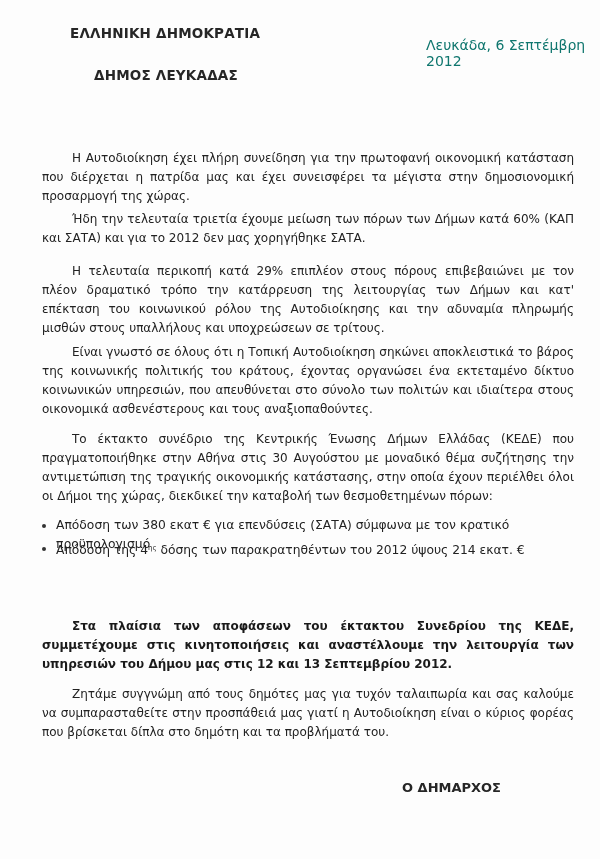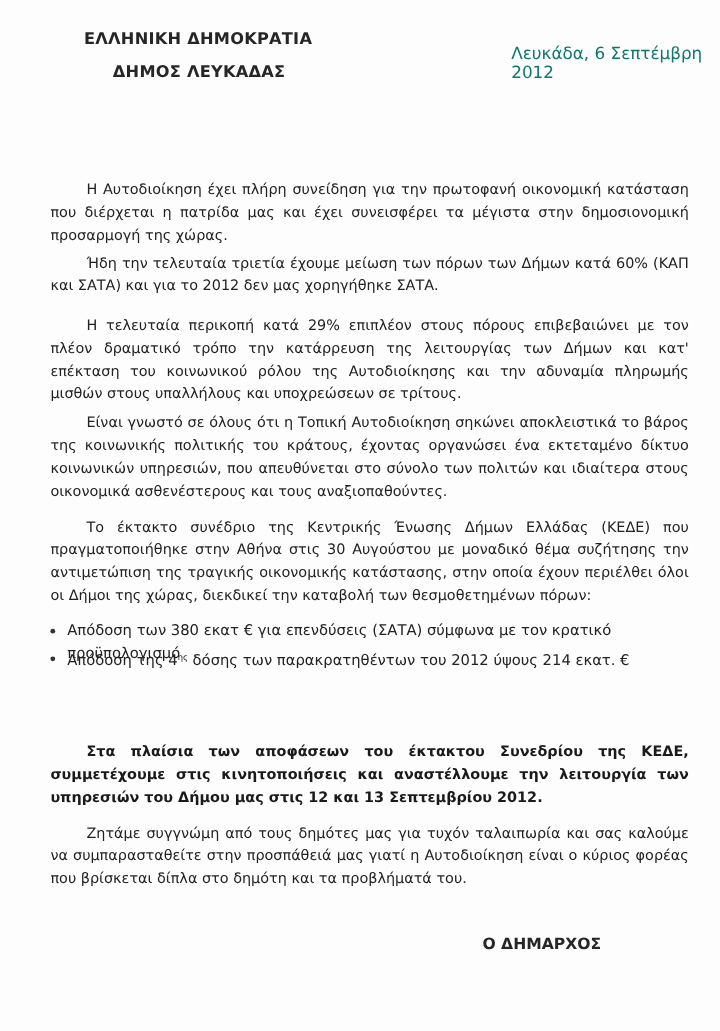--- a/index.html
+++ b/index.html
@@ -3,21 +3,21 @@
 <meta charset="utf-8">
 <style>
   html, body { margin: 0; padding: 0; background: #ffffff; }
   body {
     width: 600px; height: 859px; overflow: hidden; position: relative;
     font-family: "DejaVu Sans", sans-serif; color: #1e1e1e;
   }
   .page { position: absolute; left: 0; top: 0; width: 600px; height: 859px; background: #fdfdfd; }
   .hdr { position: absolute; font-weight: bold; font-size: 13.5px; color: #262626; letter-spacing: 0.2px; }
   .hdr1 { left: 70px; top: 25px; }
-  .hdr2 { left: 94px; top: 52px; }
+  .hdr2 { left: 94px; top: 67px; }
   .date { position: absolute; left: 426px; top: 37px; font-size: 14px; color: #0f766e; }
   .salut { position: absolute; left: 116px; top: 121px; font-size: 12.5px; }
   .body { position: absolute; left: 42px; width: 532px; font-size: 12px; line-height: 19px; text-align: justify; color: #222; }
   .body p { margin: 0; text-indent: 30px; }
   .bold { font-weight: bold; color: #1a1a1a; }
   ul.reqs { position: absolute; left: 42px; top: 516px; width: 540px; margin: 0; padding: 0; list-style: none; font-size: 12.3px; }
   ul.reqs li { position: relative; padding-left: 14px; height: 22.5px; line-height: 19px; color: #222; }
   ul.reqs li .dot { position: absolute; left: 0; top: 8px; width: 4px; height: 4px; background: #333; border-radius: 50%; }
   sup { font-size: 7px; vertical-align: 4px; text-align: center; }
   .sig { position: absolute; font-weight: bold; font-size: 13px; color: #262626; }

